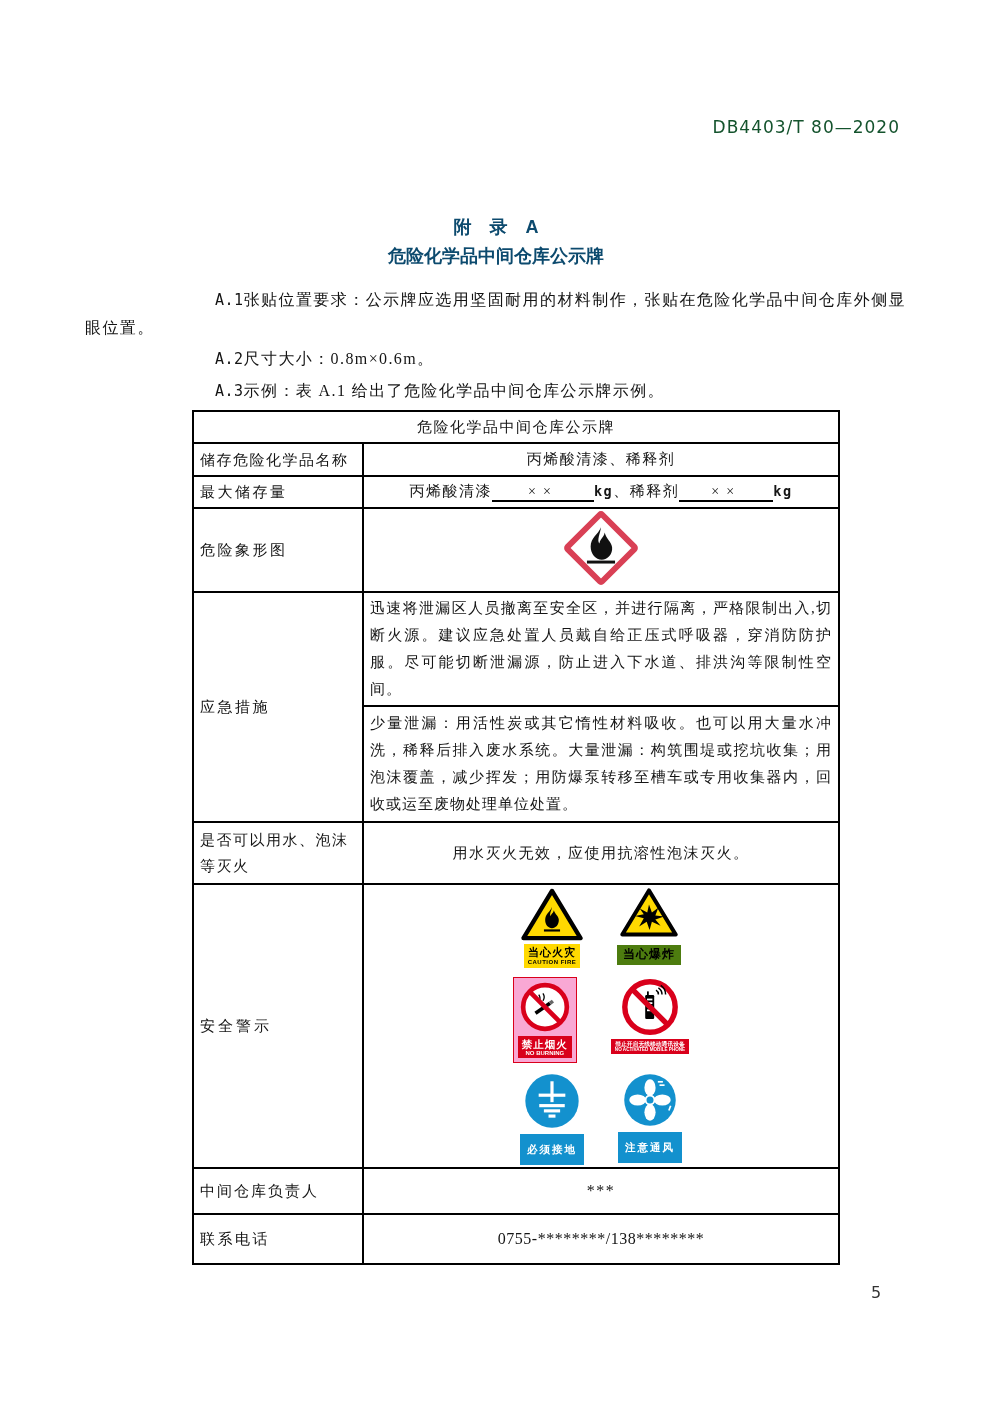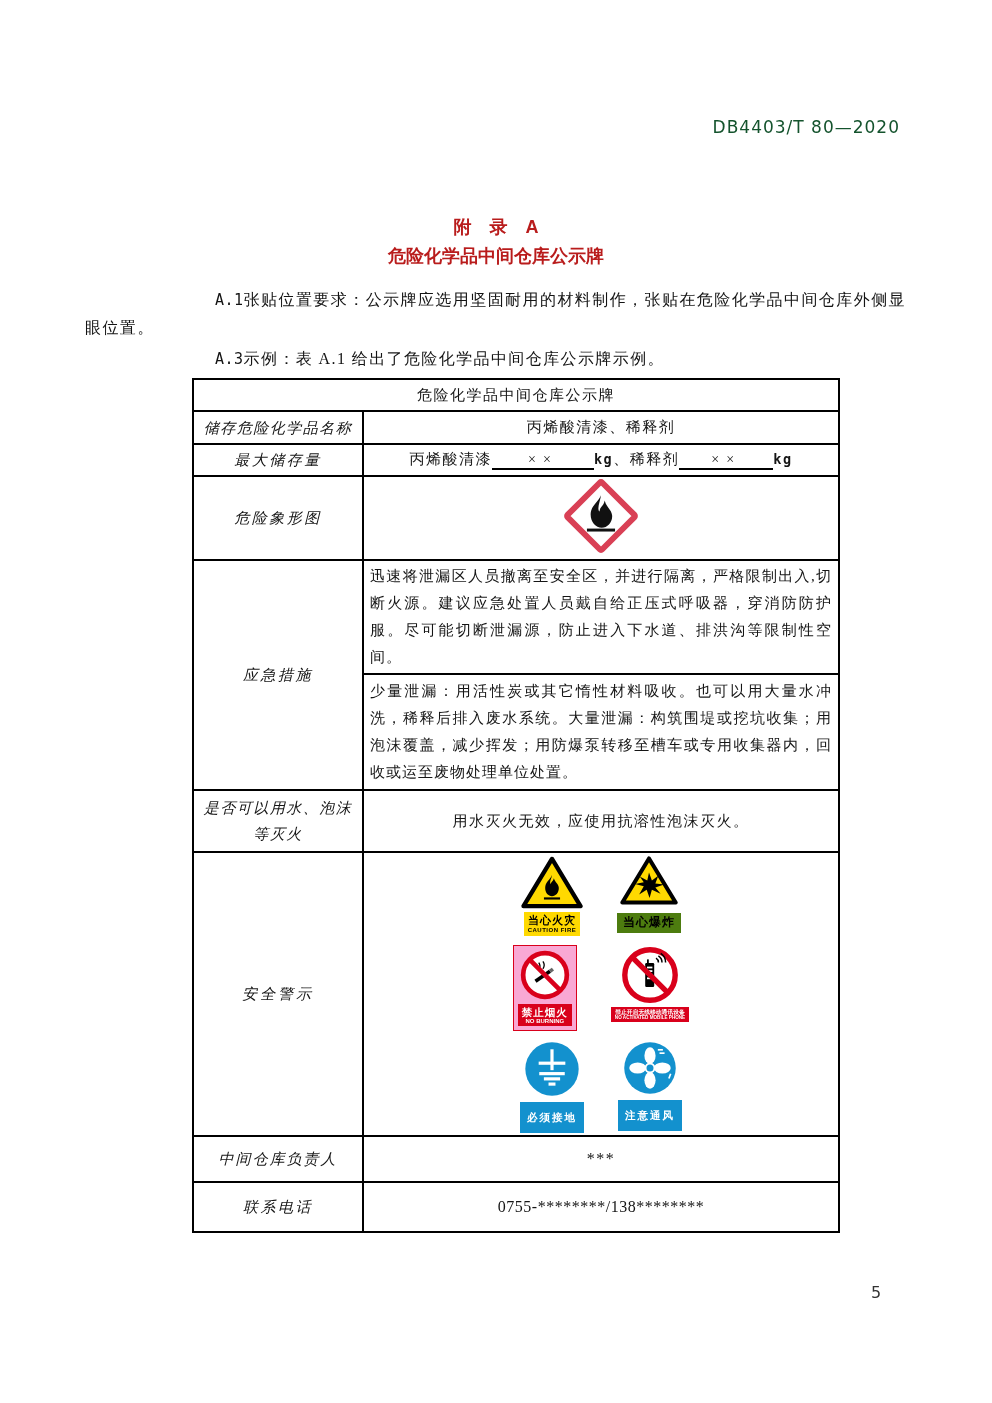--- a/index.html
+++ b/index.html
@@ -8,35 +8,35 @@
     margin:0 auto;overflow:hidden;
     font-family:"Liberation Serif","DejaVu Serif",serif;color:#141414;
   }
   .doc-header{
     position:absolute;top:117px;right:92px;
     font-family:"DejaVu Sans","Liberation Sans",sans-serif;
     font-size:17px;letter-spacing:1px;color:#14532d;
   }
   .content{padding-top:213px;}
   .title-block{text-align:center;font-family:"Liberation Sans","DejaVu Sans",sans-serif;
-    font-weight:bold;color:#b91c1c;}
+    font-weight:bold;color:#0c4a6e;}
   .title-block .tl{font-size:18px;line-height:29px;}
   .clause{margin:0 86px 0 85px;font-size:16px;line-height:27px;text-indent:65px;
     letter-spacing:1.4px;text-align:justify;}
   .clause.first{margin-top:15px;}
   .clause .clabel{display:inline-block;min-width:64px;letter-spacing:0.5px;
     font-family:"DejaVu Sans Mono","Liberation Mono",monospace;font-size:15px;}
   .clause.single{margin-top:4px;}
   .table-caption{width:646px;margin:8px 0 0 192px;text-align:center;
     font-family:"Liberation Sans","DejaVu Sans",sans-serif;
     font-weight:bold;font-size:16px;letter-spacing:1px;}
   table.notice{margin:5px 0 0 192px;border-collapse:collapse;table-layout:fixed;width:646px;}
   table.notice td{border:2px solid #000;font-size:15px;vertical-align:middle;
     padding:2px 6px;color:#151515;}
-  td.lbl{text-align:center;letter-spacing:2.5px;line-height:26px;padding:4px 2px;font-style:italic;}
+  td.lbl{letter-spacing:2.5px;line-height:26px;padding:4px 2px;}
   td.cval{text-align:center;letter-spacing:1.5px;}
   td.title-row{text-align:center;height:26px;letter-spacing:1.5px;}
   .blank{display:inline-block;min-width:102px;border-bottom:2px solid #000;
     text-align:center;letter-spacing:7px;font-size:14px;line-height:17px;}
   .blank.b2{min-width:94px;}
   .kg{font-weight:bold;font-family:"DejaVu Sans Mono","Liberation Mono",monospace;font-size:13.5px;}
   td.pictocell{text-align:center;height:78px;}
   td.emtext{line-height:27px;text-align:justify;letter-spacing:1px;padding:3px 10px 3px 12px;}
   td.signcell{padding:8px 0;}
   .signs{display:flex;flex-direction:column;align-items:center;gap:9px;}
@@ -73,20 +73,23 @@
 
     <div class="title-block">
       <div class="tl">附　录　A</div>
       <div class="tl">危险化学品中间仓库公示牌</div>
     </div>
 
     <div class="clause first">
       <span class="clabel">A.1</span><span>张贴位置要求：公示牌应选用坚固耐用的材料制作，张贴在危险化学品中间仓库外侧显眼位置。</span>
     </div>
     <div class="clause single">
+      <span class="clabel">A.2</span><span>尺寸大小：0.8m×0.6m。</span>
+    </div>
+    <div class="clause single">
       <span class="clabel">A.3</span><span>示例：表 A.1 给出了危险化学品中间仓库公示牌示例。</span>
     </div>
 
 
     <table class="notice">
       <colgroup>
           <col style="width:170px">
           <col style="width:476px">
         </colgroup>
 

